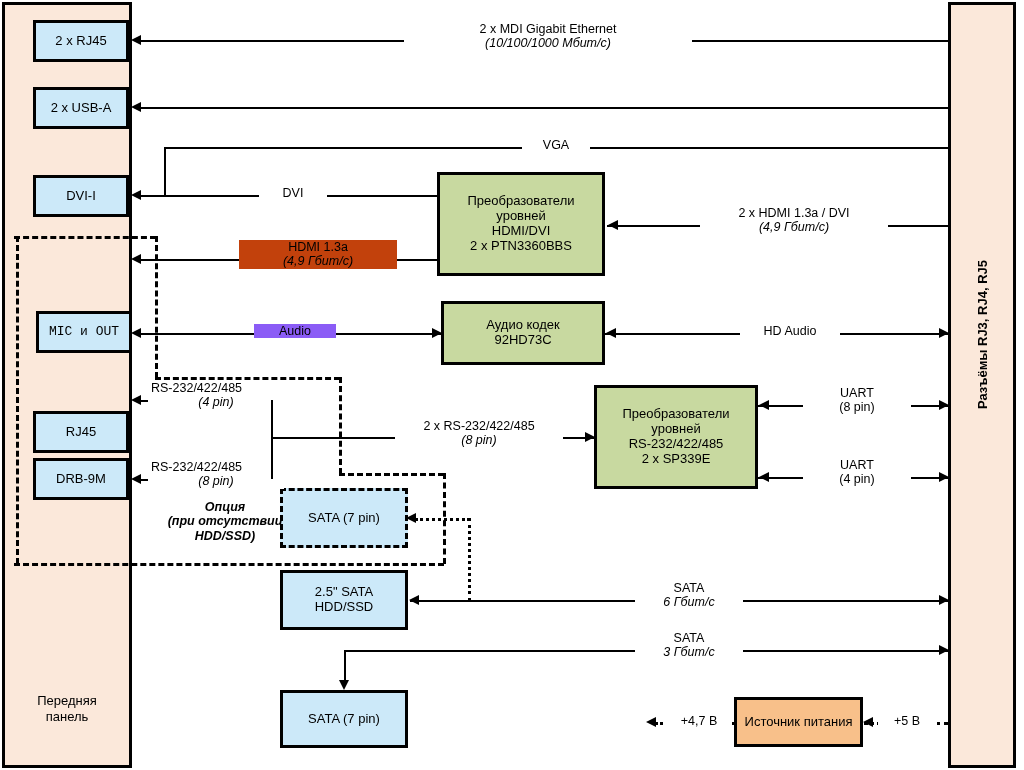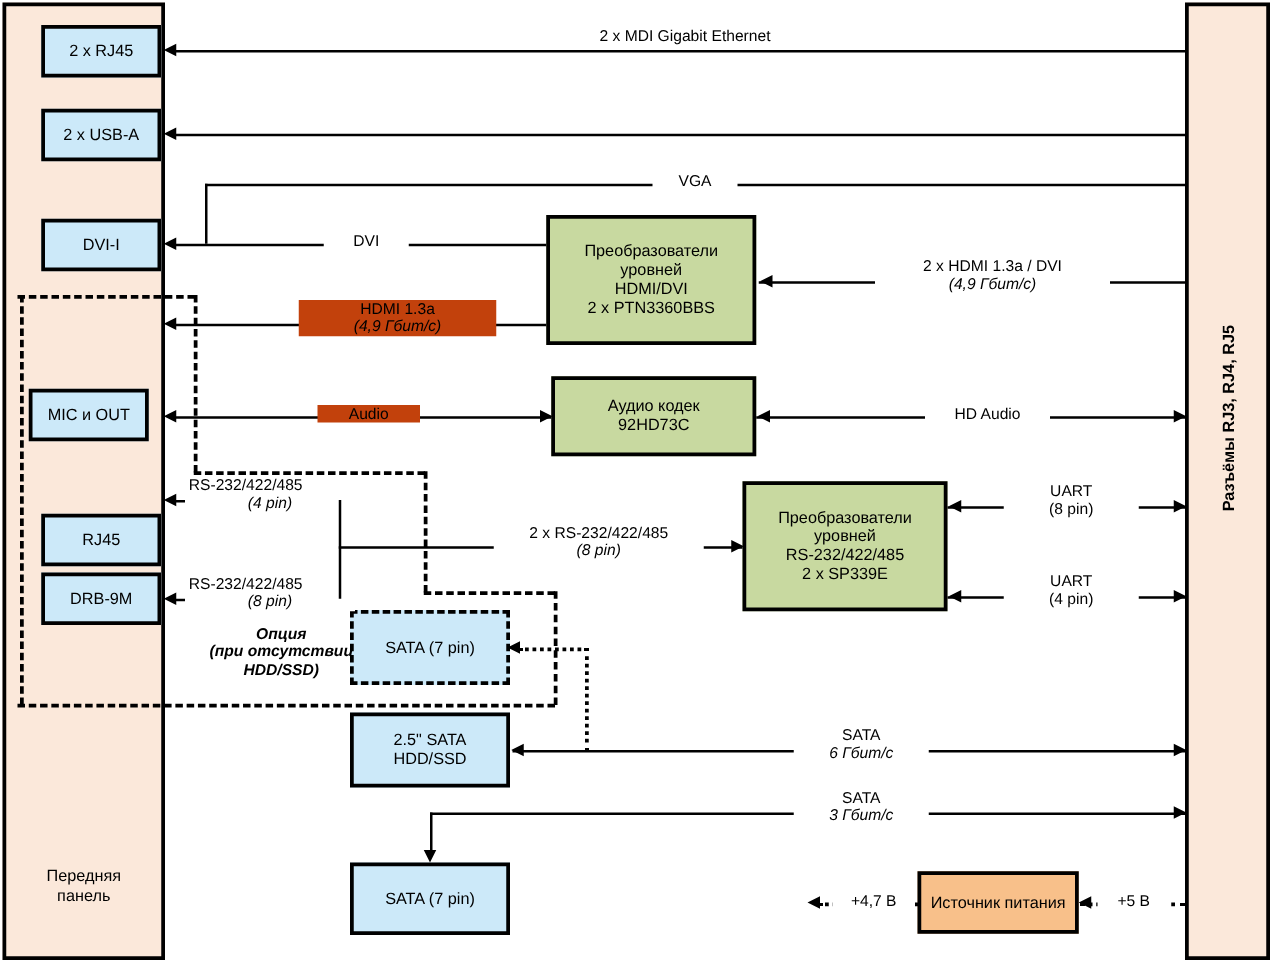--- a/index.html
+++ b/index.html
@@ -65,21 +65,21 @@
     <span>панель</span>
   </div>
 
   <div class="abs box" style="left:33px;top:20px;width:96px;height:42px;">2 x RJ45</div>
 
   <div class="abs box" style="left:33px;top:87px;width:96px;height:42px;">2 x USB-A</div>
 
   <div class="abs box" style="left:33px;top:175px;width:96px;height:42px;">DVI-I</div>
 
 
-  <div class="abs box" style="left:23px;top:311px;width:96px;height:42px;">MIC и OUT</div>
+  <div class="abs box" style="left:36px;top:311px;width:96px;height:42px;font-family:Liberation Mono, monospace;">MIC и OUT</div>
 
   <div class="abs box" style="left:33px;top:379px;width:96px;height:42px;margin-top:32px;">RJ45</div>
 
   <div class="abs box" style="left:33px;top:458px;width:96px;height:42px;">DRB-9M</div>
 
   <div class="abs panel" style="left:948px;top:2px;width:68px;height:766px;"></div>
   <div class="vtext" style="left:975px;top:260px;">Разъёмы RJ3, RJ4, RJ5</div>
 
   <div class="abs box green" style="left:437px;top:172px;width:168px;height:104px;flex-direction:column;">
     <span>Преобразователи</span>
@@ -117,20 +117,21 @@
   <div class="hdash" style="left:155px;top:377px;width:185px;"></div>
   <div class="vdash" style="left:339px;top:377px;height:97px;"></div>
   <div class="hdash" style="left:339px;top:473px;width:105px;"></div>
   <div class="vdash" style="left:443px;top:473px;height:91px;"></div>
   <div class="hdash" style="left:14px;top:563px;width:430px;"></div>
 
   <div class="hline" style="left:140px;top:40px;width:808px;"></div>
   <div class="arr left" style="left:131px;top:35px;"></div>
   <div class="label" style="left:404px;top:22px;width:280px;background:#fff;padding:0 4px;">
     <span>2 x MDI Gigabit Ethernet</span>
+    <span class="it">(10/100/1000 Мбит/с)</span>
   </div>
 
   <div class="hline" style="left:140px;top:107px;width:808px;"></div>
   <div class="arr left" style="left:131px;top:102px;"></div>
 
   <div class="hline" style="left:164px;top:147px;width:784px;"></div>
   <div class="vline" style="left:164px;top:147px;height:48px;"></div>
   <div class="label" style="left:522px;top:138px;width:58px;background:#fff;padding:0 5px;">
     <span>VGA</span>
   </div>
@@ -151,21 +152,21 @@
   <div class="hline" style="left:607px;top:225px;width:341px;"></div>
   <div class="arr left" style="left:608px;top:220px;"></div>
   <div class="label" style="left:700px;top:206px;width:180px;background:#fff;padding:0 4px;">
     <span>2 x HDMI 1.3a / DVI</span>
     <span class="it">(4,9 Гбит/с)</span>
   </div>
 
   <div class="hline" style="left:140px;top:333px;width:301px;"></div>
   <div class="arr left" style="left:131px;top:328px;"></div>
   <div class="arr right" style="left:432px;top:328px;"></div>
-  <div class="label" style="left:254px;top:324px;width:72px;background:#c2410c;padding:0 5px;">
+  <div class="label" style="left:254px;top:324px;width:72px;background:#8b5cf6;padding:0 5px;">
     <span>Audio</span>
   </div>
 
   <div class="hline" style="left:605px;top:333px;width:343px;"></div>
   <div class="arr left" style="left:606px;top:328px;"></div>
   <div class="arr right" style="left:939px;top:328px;"></div>
   <div class="label" style="left:740px;top:324px;width:90px;background:#fff;padding:0 5px;">
     <span>HD Audio</span>
   </div>
 

